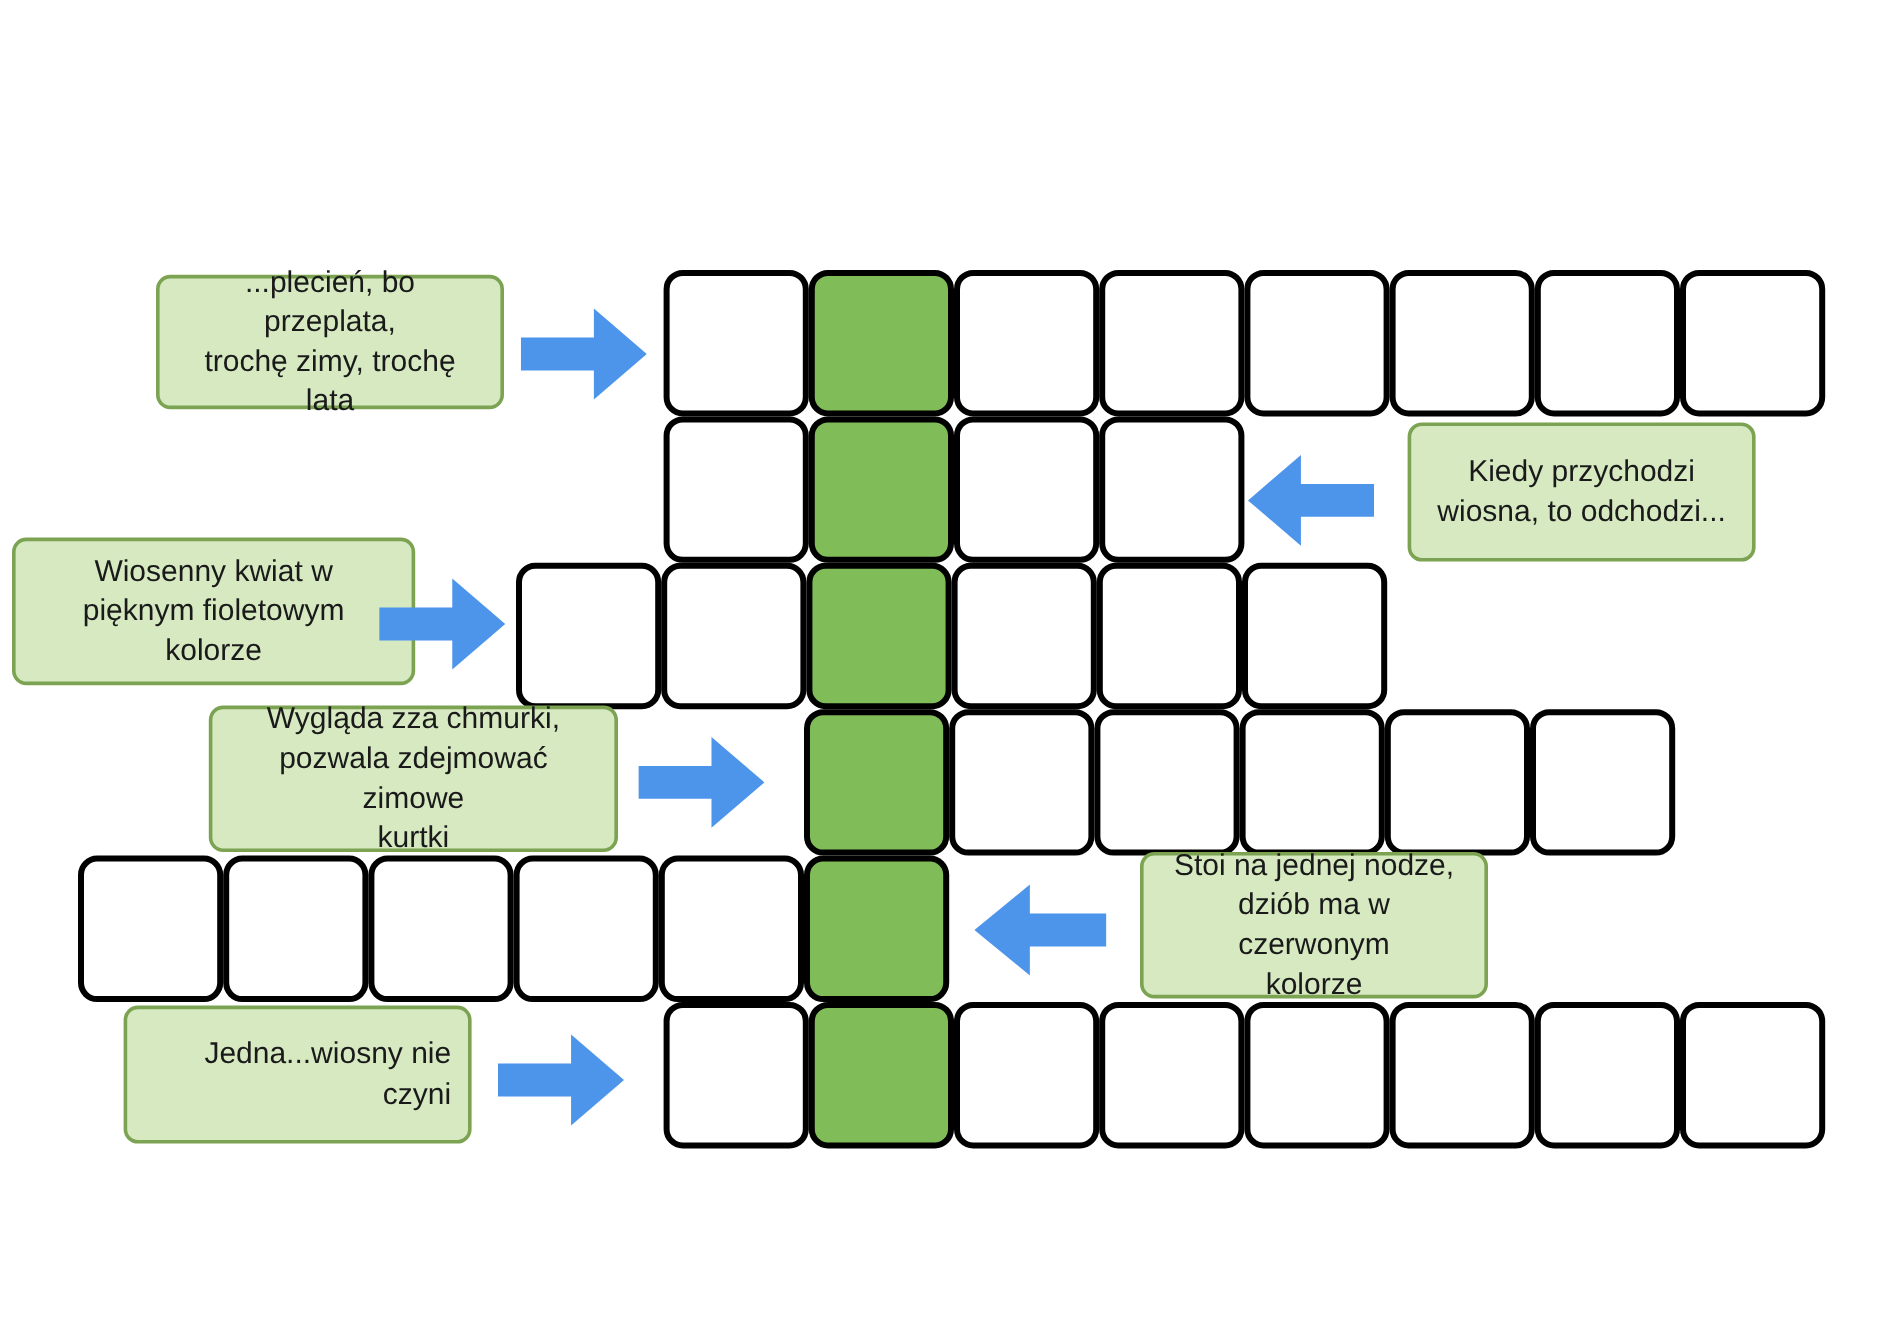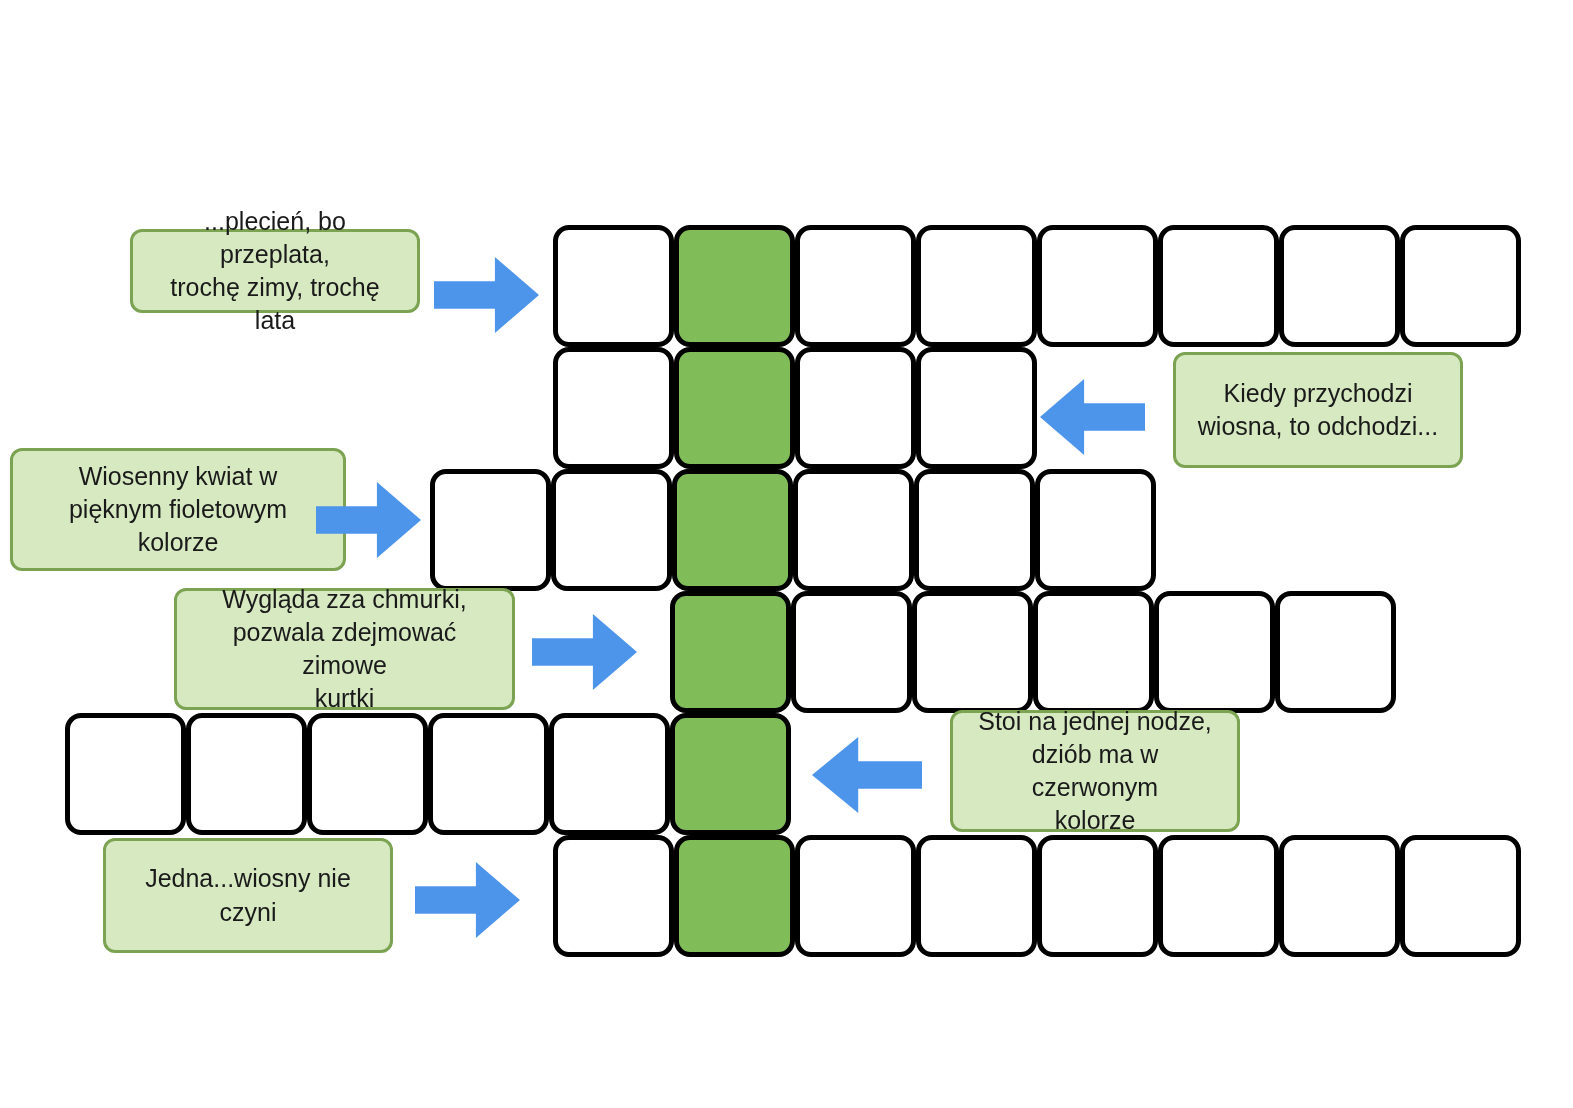--- a/index.html
+++ b/index.html
@@ -99,21 +99,21 @@
       <div class="cell" style="left: 553px; top: 835px; width: 121px; height: 122px;"></div>
       <div class="cell green" style="left: 674px; top: 835px; width: 121px; height: 122px;"></div>
       <div class="cell" style="left: 795px; top: 835px; width: 121px; height: 122px;"></div>
       <div class="cell" style="left: 916px; top: 835px; width: 121px; height: 122px;"></div>
       <div class="cell" style="left: 1037px; top: 835px; width: 121px; height: 122px;"></div>
       <div class="cell" style="left: 1158px; top: 835px; width: 121px; height: 122px;"></div>
       <div class="cell" style="left: 1279px; top: 835px; width: 121px; height: 122px;"></div>
       <div class="cell" style="left: 1400px; top: 835px; width: 121px; height: 122px;"></div>
     </div>
   <div id="clue-layer">
-      <div class="clue" style="left: 130px; top: 229px; width: 290px; height: 84px; align-items: center;">
+      <div class="clue" style="left: 130px; top: 229px; width: 290px; height: 112px; align-items: center;">
         <span>...plecień, bo przeplata,<br>trochę zimy, trochę lata</span>
       </div>
       <div class="arrow" style="left: 434px; top: 255px; width: 105px; height: 80px;">
         <svg viewBox="0 0 100 76" preserveAspectRatio="none">
           <path d="M0,25 L58,25 L58,2 L100,38 L58,74 L58,51 L0,51 Z" fill="#4d94eb"></path>
         </svg>
       </div>
       <div class="clue" style="left: 1173px; top: 352px; width: 290px; height: 116px;">
         <span>Kiedy przychodzi<br>wiosna, to odchodzi...</span>
       </div>
@@ -139,21 +139,21 @@
         </svg>
       </div>
       <div class="clue" style="left: 950px; top: 710px; width: 290px; height: 122px;">
         <span>Stoi na jednej nodze,<br>dziób ma w czerwonym<br>kolorze</span>
       </div>
       <div class="arrow" style="left: 812px; top: 735px; width: 110px; height: 80px;">
         <svg viewBox="0 0 100 76" preserveAspectRatio="none">
           <path d="M100,25 L42,25 L42,2 L0,38 L42,74 L42,51 L100,51 Z" fill="#4d94eb"></path>
         </svg>
       </div>
-      <div class="clue" style="left: 103px; top: 838px; width: 290px; height: 115px;">
+      <div class="clue" style="left: 103px; top: 838px; width: 290px; height: 115px; text-align: right;">
         <span>Jedna...wiosny nie czyni</span>
       </div>
       <div class="arrow" style="left: 415px; top: 860px; width: 105px; height: 80px;">
         <svg viewBox="0 0 100 76" preserveAspectRatio="none">
           <path d="M0,25 L58,25 L58,2 L100,38 L58,74 L58,51 L0,51 Z" fill="#4d94eb"></path>
         </svg>
       </div>
     </div>
 </div>
 

